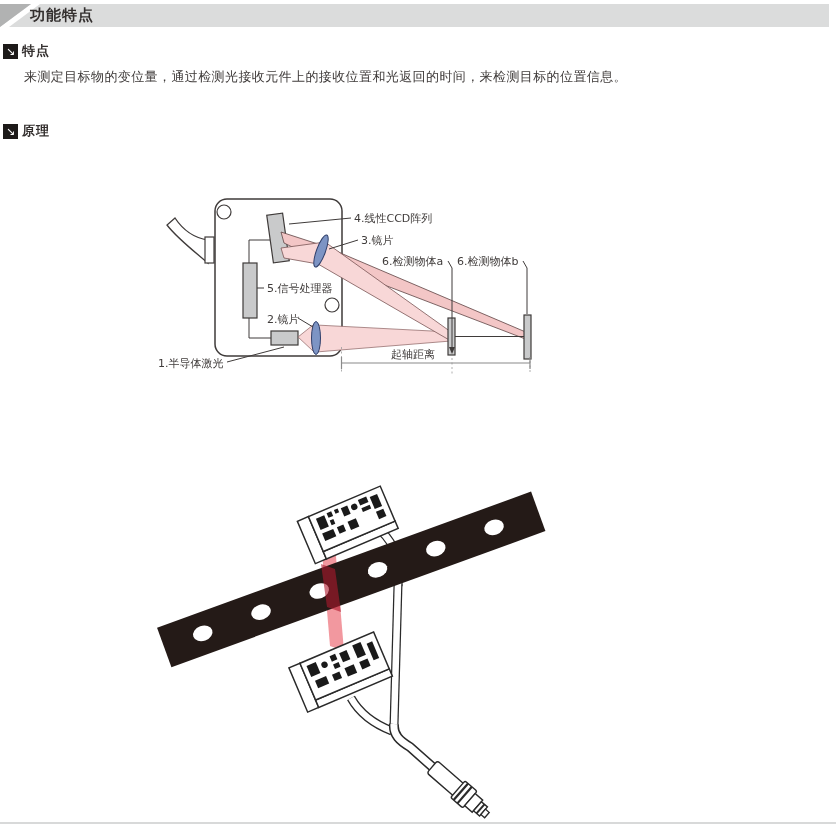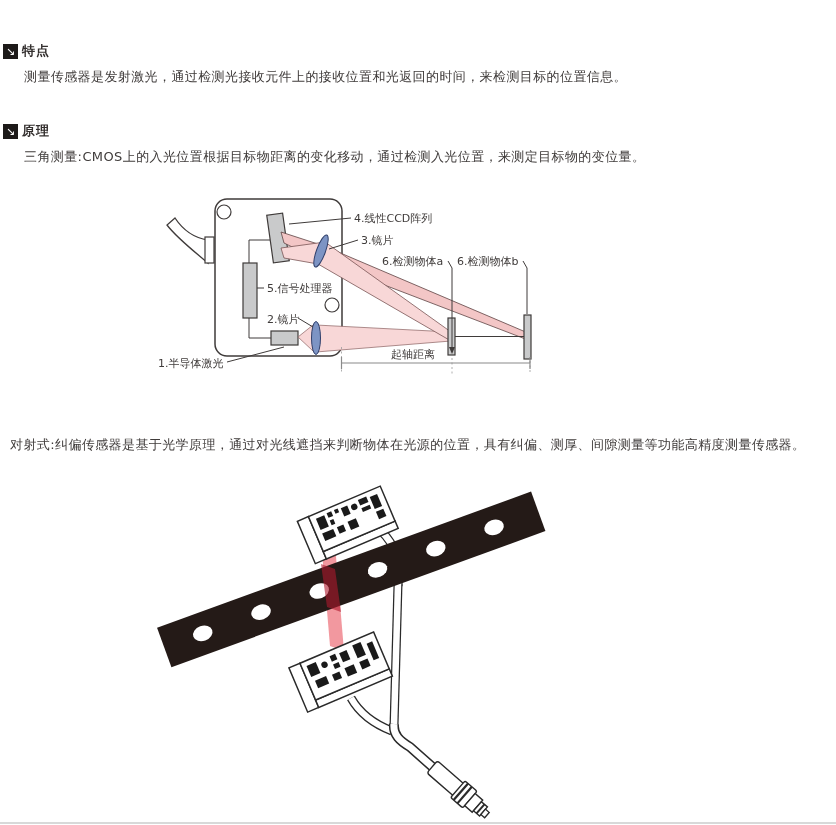--- a/index.html
+++ b/index.html
@@ -22,32 +22,36 @@
   .para{position:absolute;font-size:13px;color:#3f3b3a;letter-spacing:0.4px;white-space:nowrap;}
   .bottom-rule{position:absolute;left:0;top:822px;width:836px;height:2px;background:#d8d9d9;}
   svg{position:absolute;}
   svg text{font-family:"DejaVu Sans","Liberation Sans",sans-serif;font-size:11px;fill:#3f3b3a;}
 </style>
 </head>
 <body>
 
 <div class="page">
 
+  <div class="hdr">
+    <div class="hdr-band"></div>
+    <div class="hdr-tri"></div>
+    <div class="hdr-title">功能特点</div>
+  </div>
 
   <div class="sec" style="top:42px;">
     <span class="sec-icon">↘</span>
     <span class="sec-title">特点</span>
   </div>
-  <div class="para" style="left:24px;top:68px;">测量传感器是发射激光，通过检测光接收元件上的接收位置和光返回的时间，来检测目标的位置信息。</div>
+  <div class="para" style="left:24px;top:68px;">来测定目标物的变位量，通过检测光接收元件上的接收位置和光返回的时间，来检测目标的位置信息。</div>
 
   <div class="sec" style="top:122px;">
     <span class="sec-icon">↘</span>
     <span class="sec-title">原理</span>
   </div>
-  <div class="para" style="left:24px;top:148px;">三角测量:CMOS上的入光位置根据目标物距离的变化移动，通过检测入光位置，来测定目标物的变位量。</div>
 
   <svg style="left:150px;top:190px;" width="430" height="200" viewBox="150 190 430 200">
 
     <rect x="215" y="199" width="127" height="157" rx="12" fill="#ffffff" stroke="#3f3b3a" stroke-width="1.5"></rect>
 
     <path d="M 208,240 C 194,238 183,230 175,218 L 167,225 C 176,237 191,249 208,263 Z" fill="#ffffff" stroke="#3f3b3a" stroke-width="1.3"></path>
     <rect x="205" y="237" width="9" height="26" fill="#ffffff" stroke="#3f3b3a" stroke-width="1.2"></rect>
 
     <circle cx="224" cy="212" r="7" fill="#ffffff" stroke="#3f3b3a" stroke-width="1.2"></circle>
     <circle cx="332" cy="305" r="7" fill="#ffffff" stroke="#3f3b3a" stroke-width="1.2"></circle>
@@ -95,21 +99,20 @@
     <text x="354" y="222">4.线性CCD阵列</text>
     <text x="361" y="244">3.镜片</text>
     <text x="382" y="265">6.检测物体a</text>
     <text x="457" y="265">6.检测物体b</text>
     <text x="267" y="292">5.信号处理器</text>
     <text x="267" y="323">2.镜片</text>
     <text x="158" y="367">1.半导体激光</text>
     <text x="413" y="358" text-anchor="middle">起轴距离</text>
   </svg>
 
-  <div class="para" style="left:10px;top:436px;">对射式:纠偏传感器是基于光学原理，通过对光线遮挡来判断物体在光源的位置，具有纠偏、测厚、间隙测量等功能高精度测量传感器。</div>
 
   <svg style="left:150px;top:480px;" width="410" height="345" viewBox="150 480 410 345">
 
     <polygon points="320,528 334,533 344,651 330,646" fill="#f2989f"></polygon>
 
     <path d="M 381,531 C 396,545 400,562 398,586" fill="none" stroke="#2a2a2a" stroke-width="9"></path>
     <path d="M 381,531 C 396,545 400,562 398,586" fill="none" stroke="#ffffff" stroke-width="6.5"></path>
     <path d="M 398,584 L 394,726" fill="none" stroke="#2a2a2a" stroke-width="9"></path>
     <path d="M 398,584 L 394,726" fill="none" stroke="#ffffff" stroke-width="6.5"></path>
 

